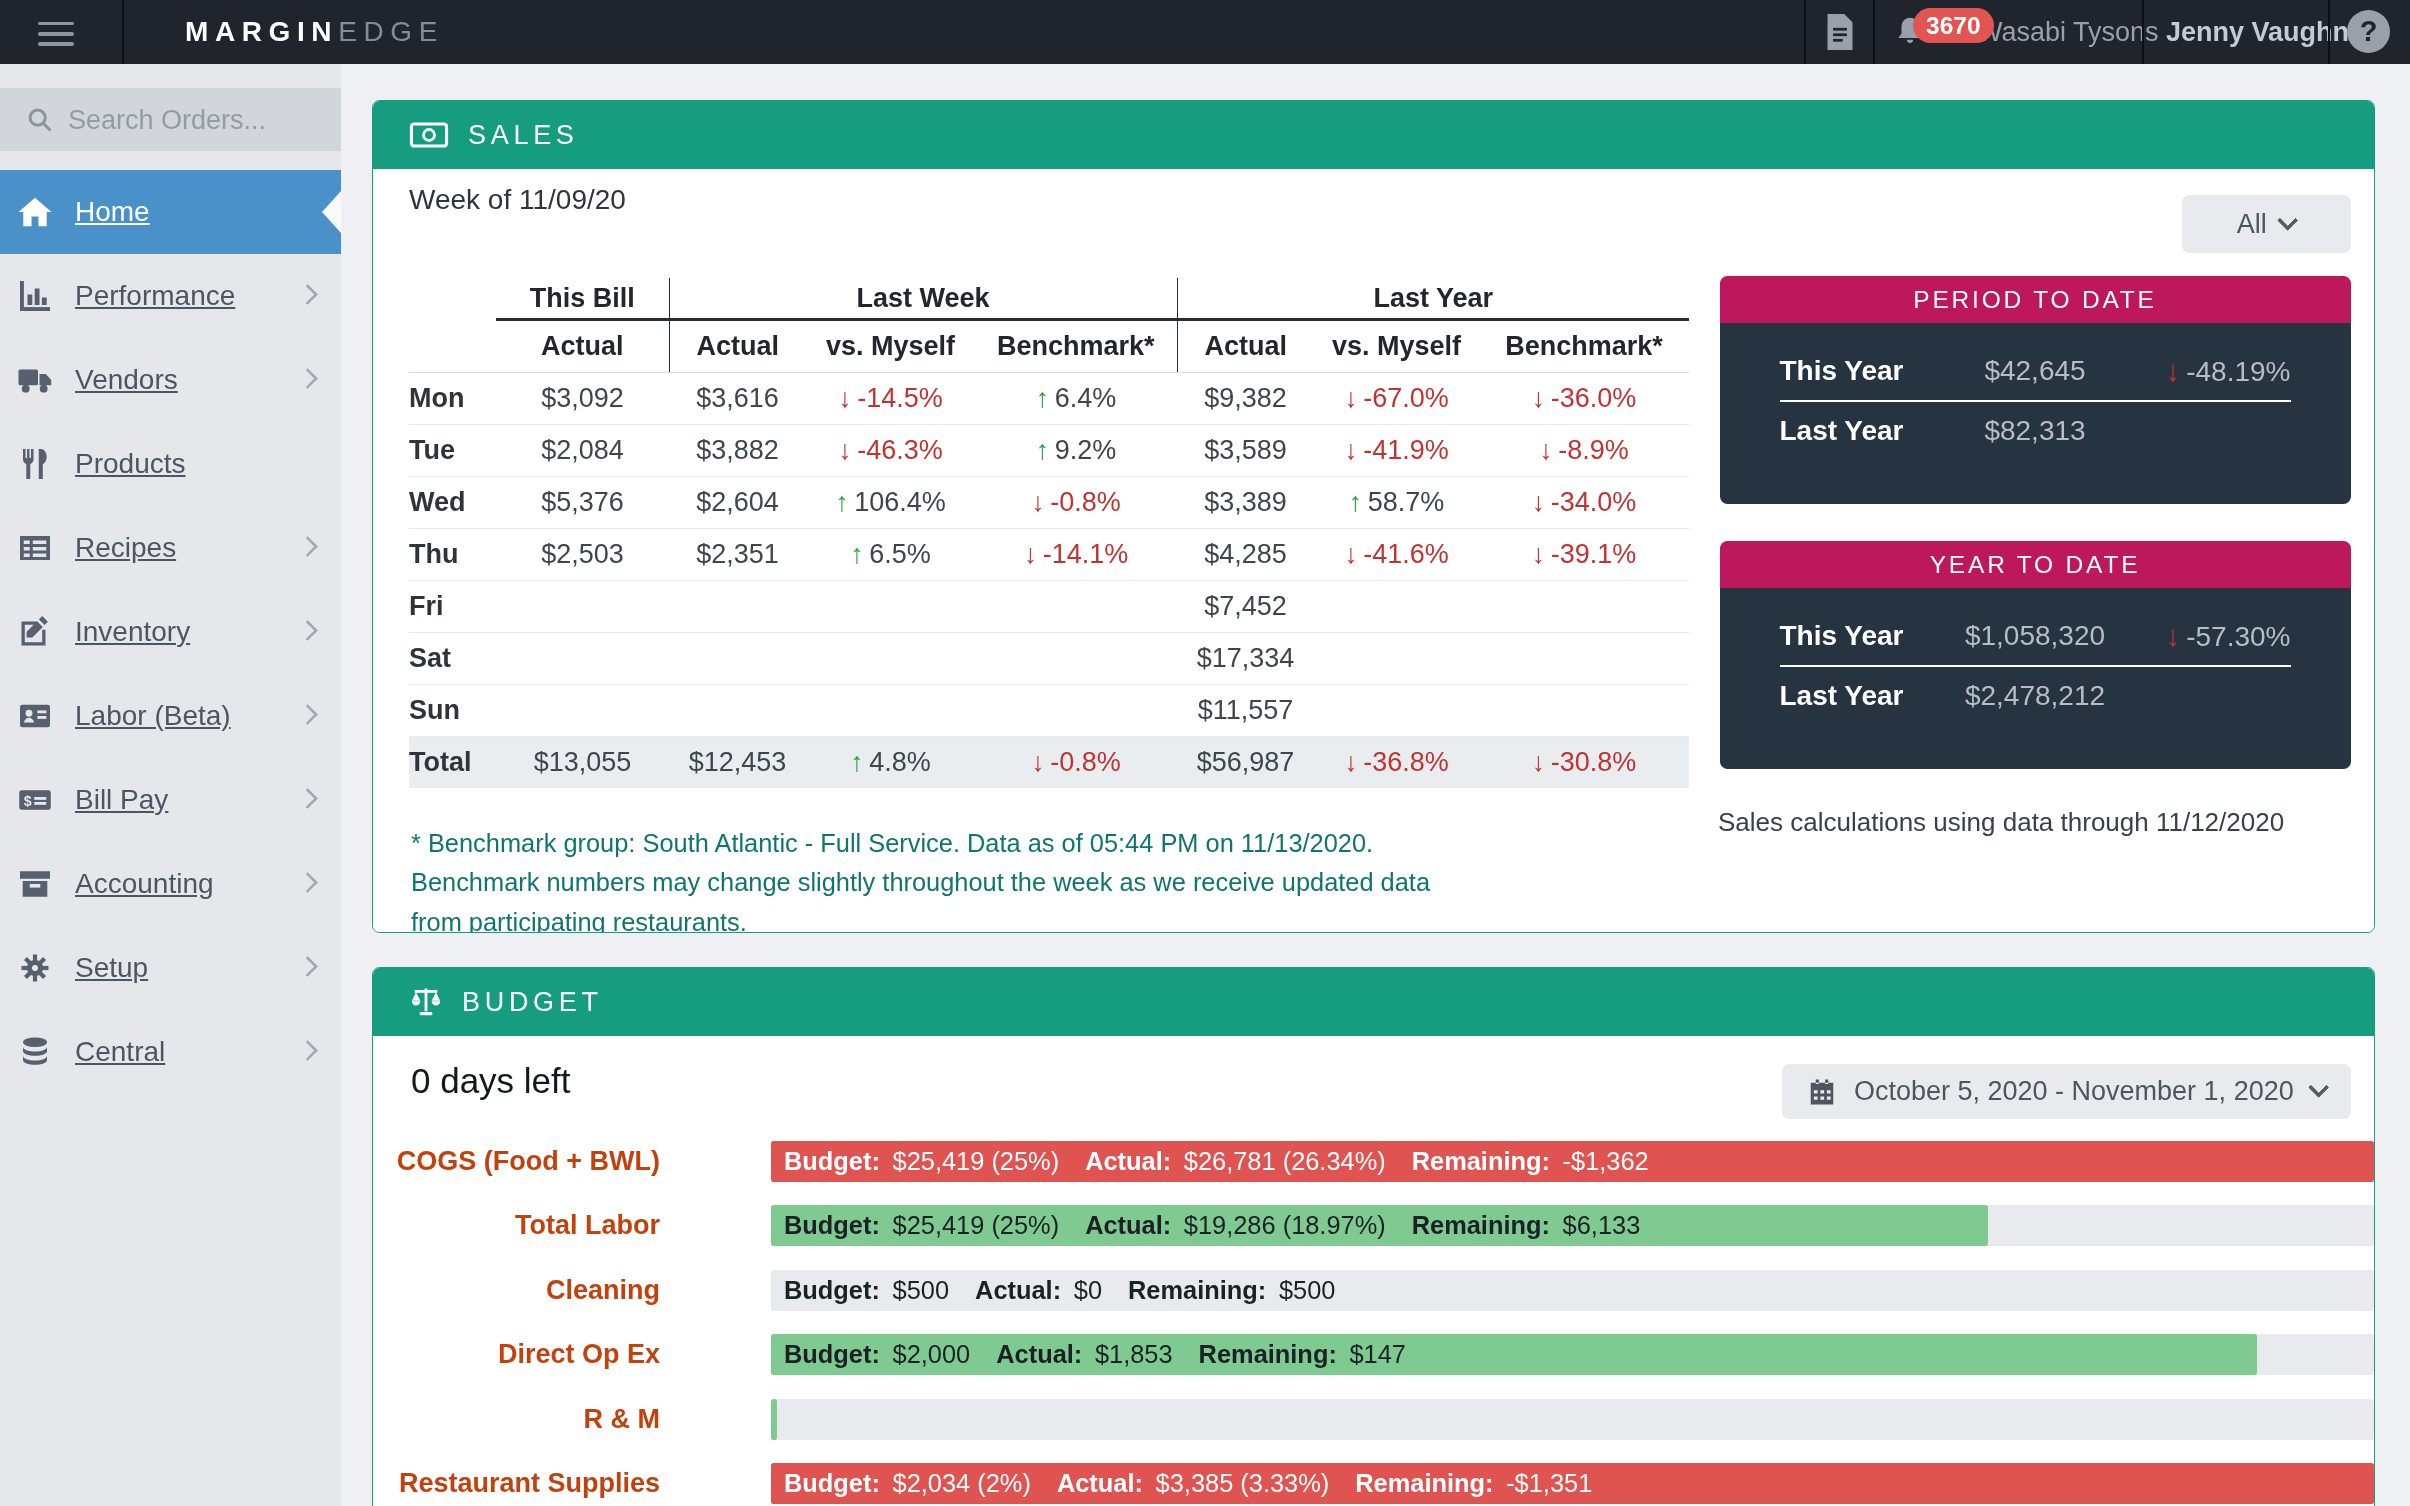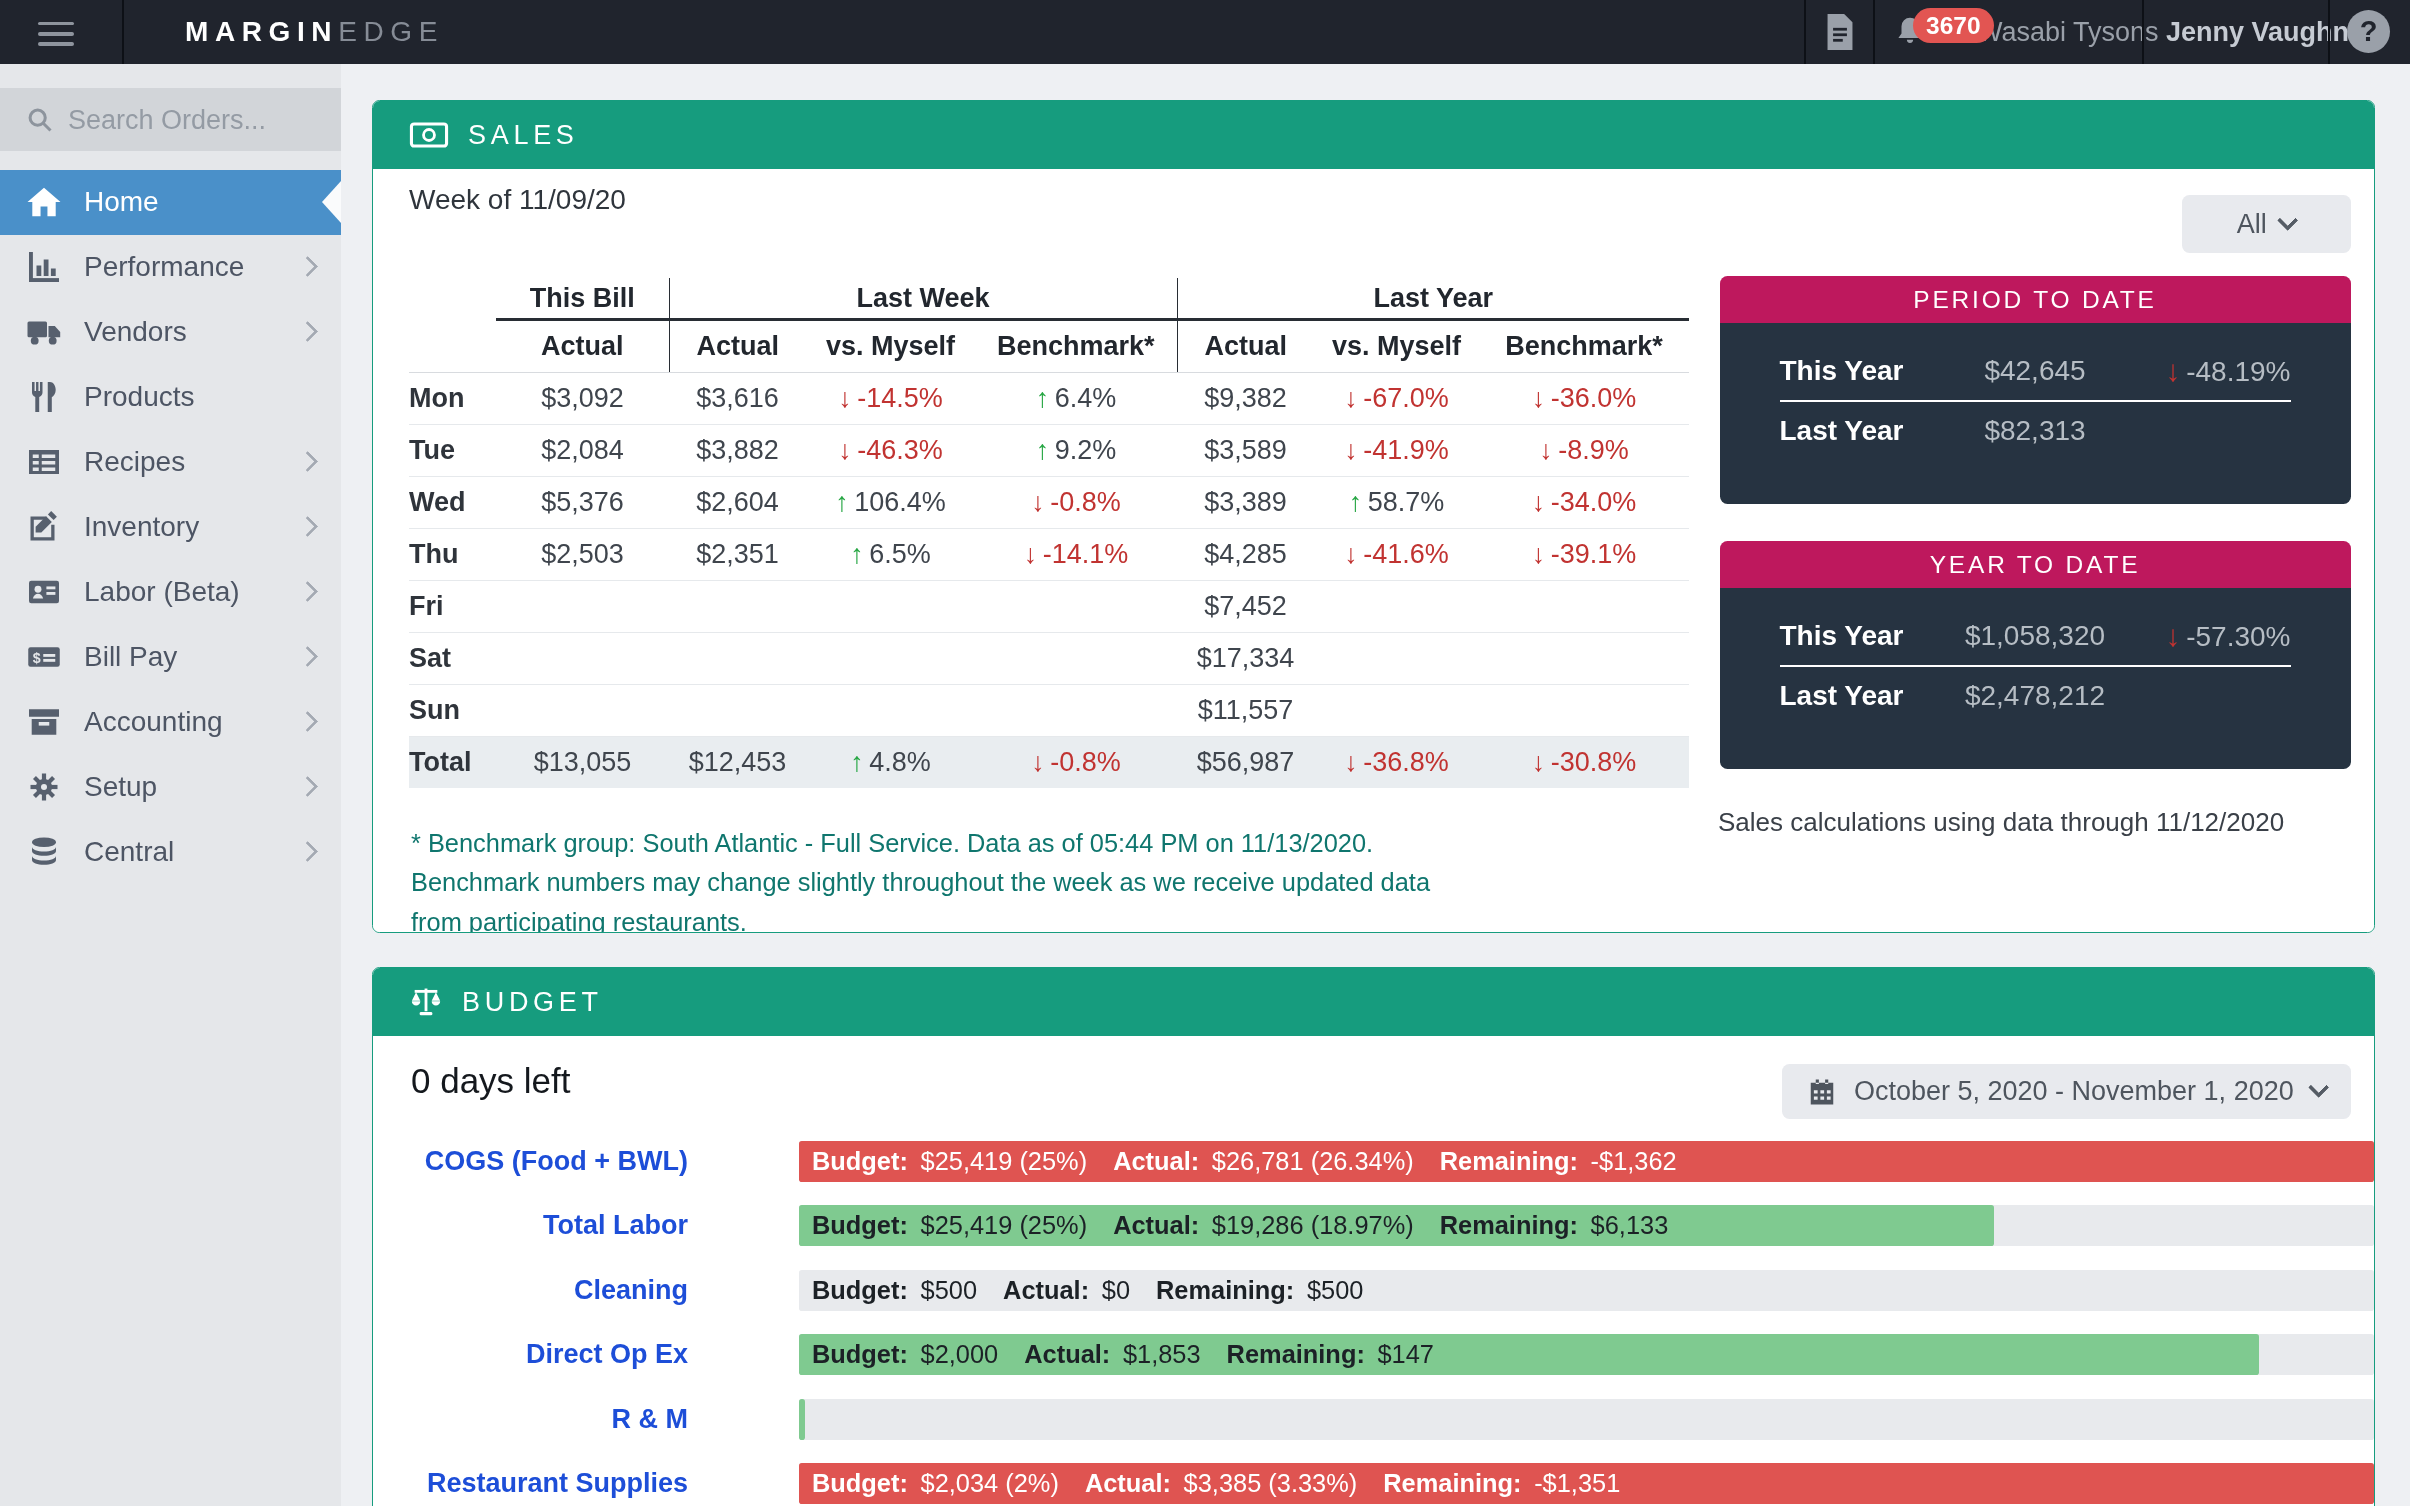--- a/index.html
+++ b/index.html
@@ -20,21 +20,21 @@
   .tb-text{position:absolute;top:0;line-height:64px;font-size:27px;color:#9aa0a9;cursor:pointer;white-space:nowrap;}
   .tb-user{font-weight:bold;color:#c6cbd3;}
   .help-circle{position:absolute;left:2347px;top:10.4px;width:43px;height:43px;border-radius:50%;background:#9aa0a9;color:#20242d;font-size:29px;font-weight:bold;text-align:center;line-height:43px;cursor:pointer;}
   
   .sidebar{position:absolute;top:64px;left:0;width:341px;height:1443px;background:#e5e7ea;z-index:10;}
   .search{margin-top:23.5px;height:63px;background:#d2d5d9;position:relative;}
   .search svg{position:absolute;left:26px;top:18px;}
   .search input{position:absolute;left:66px;top:0;width:264px;height:63px;border:none;background:transparent;outline:none;font-size:27px;color:#4d5564;font-family:inherit;}
   .search input::placeholder{color:#949ba4;opacity:1;}
   .menu{margin-top:19px;}
-  .item{height:65px;display:flex;align-items:center;padding-left:22px;position:relative;color:#4d5564;font-size:28px;cursor:pointer;}
+  .item{height:84px;display:flex;align-items:center;padding-left:13px;position:relative;color:#4d5564;font-size:28px;cursor:pointer;text-decoration:underline;}
   .item .ico{width:43px;height:43px;margin-right:19px;display:flex;align-items:center;justify-content:center;color:#57606e;}
   .item .ico svg{width:36px;height:36px;}
   .item.active{background:#4a90c9;color:#ffffff;}
   .item.active .ico{color:#ffffff;}
   .notch{position:absolute;right:0;top:50%;margin-top:-21px;width:0;height:0;
     border-top:21px solid transparent;border-bottom:21px solid transparent;border-right:19px solid #fafbfc;}
   .chev{position:absolute;right:26px;top:50%;width:12.2px;height:12.2px;margin-top:-8.5px;
     border-top:3.8px solid #a4aab3;border-right:3.8px solid #a4aab3;transform:rotate(45deg);border-radius:0.9px;}
   
   .main{position:absolute;left:341px;top:64px;width:2070px;height:1443px;background:#eef0f3;overflow:hidden;}
@@ -76,21 +76,21 @@
   .dp-change .ar{font-size:30px;}
   .dp-div{height:1.9px;background:#ffffff;}
   .data-through{position:absolute;left:1345px;top:638px;font-size:26px;color:#3a4048;}
   
   .budget-body{position:relative;height:565px;background:#fff;}
   .days-left{padding-top:24.5px;margin-left:38px;font-size:35px;font-weight:500;color:#14181d;}
   .date-btn{position:absolute;right:23.5px;top:28px;height:55px;padding:0 24.5px;background:#e8eaee;border-radius:7.5px;
     display:flex;align-items:center;gap:17px;font-size:27px;color:#4e555e;cursor:pointer;}
   .bars{margin-top:40px;}
   .brow{display:flex;align-items:center;margin-bottom:23.5px;}
-  .blabel{flex:0 0 287px;text-align:right;font-size:27px;font-weight:bold;color:#1d4ed8;padding-left:28px;}
+  .blabel{flex:0 0 287px;text-align:right;font-size:27px;font-weight:bold;color:#c2410c;}
   .btrack{margin-left:111px;width:1616px;height:41px;background:#e8eaed;border-radius:2.8px;position:relative;}
   .bfill{position:absolute;left:0;top:0;bottom:0;border-radius:2.8px;}
   .bfill.over{background:#df5451;}
   .bfill.under{background:#7fca90;}
   .btext{position:absolute;left:13px;top:0;height:41px;display:flex;align-items:center;gap:26px;font-size:25.4px;color:#1c2126;white-space:nowrap;}
   .btext.light{color:#ffffff;}
   .btext b{margin-right:5.6px;}
 </style>
 </head>
 <body>

